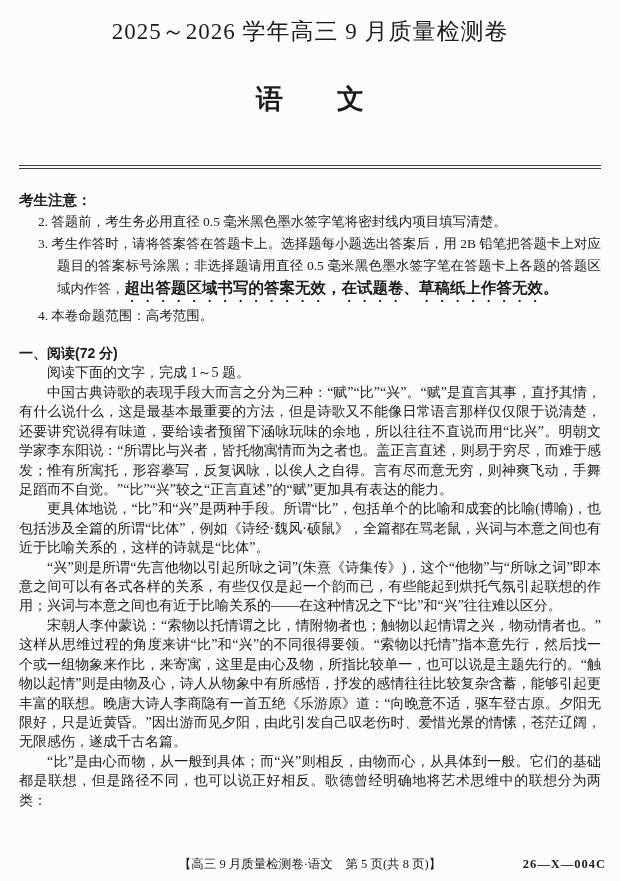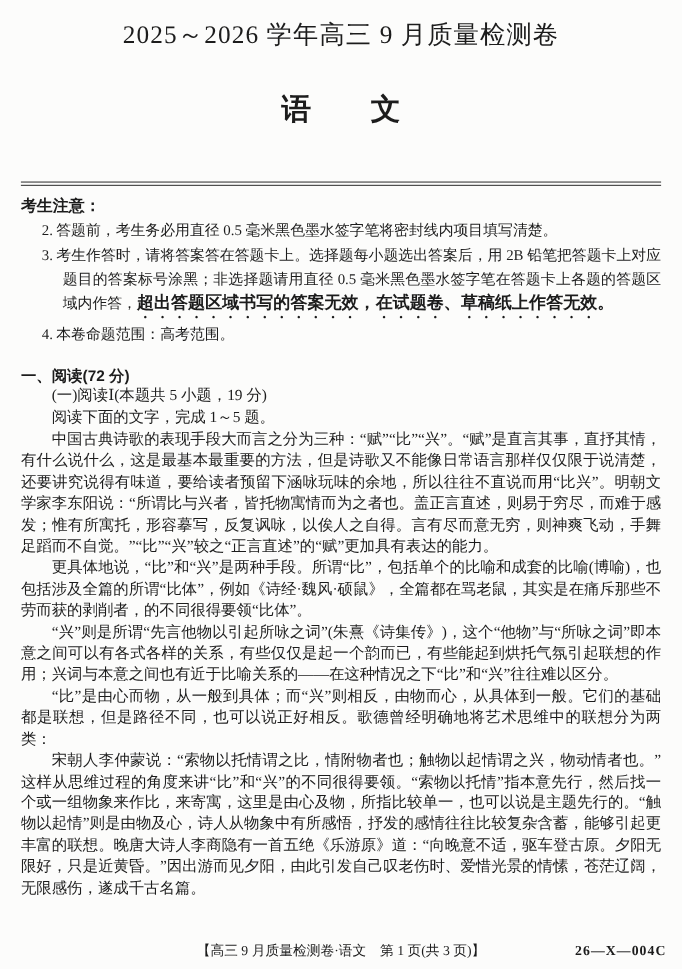--- a/index.html
+++ b/index.html
@@ -31,21 +31,21 @@
     font-family:"Liberation Sans","DejaVu Sans",sans-serif;
     white-space:pre;
   }
   .head-rule{
     margin-top:48px;
     border:none;
     border-top:4px double #3c3c3c;
     height:0;
   }
   .notice-heading{
-    margin-top:8px;
+    margin-top:20px;
     font-size:14.5px;
     font-weight:bold;
     font-family:"Liberation Sans","DejaVu Sans",sans-serif;
     line-height:22px;
   }
   .notice-item{
     font-size:13.5px;
     line-height:22px;
     padding-left:38px;
     text-indent:-19px;
@@ -129,29 +129,28 @@
     </div>
     <div class="notice-item">
       <span class="num">3.</span><span>考生作答时，请将答案答在答题卡上。选择题每小题选出答案后，用 2B 铅笔把答题卡上对应题目的答案标号涂黑；非选择题请用直径 0.5 毫米黑色墨水签字笔在答题卡上各题的答题区域内作答，</span><span class="em-dots">超出答题区域书写的答案无效，在试题卷、草稿纸上作答无效。</span>
     </div>
     <div class="notice-item">
       <span class="num">4.</span><span>本卷命题范围：高考范围。</span>
     </div>
   </div>
 
   <div class="section-heading">一、阅读(72 分)</div>
-  <div class="subsection-heading">(一)阅读Ⅰ(本题共 5 小题，19 分)</div>
   <div class="instruction">阅读下面的文字，完成 1～5 题。</div>
 
   <div class="passage">
     <p>中国古典诗歌的表现手段大而言之分为三种：“赋”“比”“兴”。“赋”是直言其事，直抒其情，有什么说什么，这是最基本最重要的方法，但是诗歌又不能像日常语言那样仅仅限于说清楚，还要讲究说得有味道，要给读者预留下涵咏玩味的余地，所以往往不直说而用“比兴”。明朝文学家李东阳说：“所谓比与兴者，皆托物寓情而为之者也。盖正言直述，则易于穷尽，而难于感发；惟有所寓托，形容摹写，反复讽咏，以俟人之自得。言有尽而意无穷，则神爽飞动，手舞足蹈而不自觉。”“比”“兴”较之“正言直述”的“赋”更加具有表达的能力。</p>
-    <p>更具体地说，“比”和“兴”是两种手段。所谓“比”，包括单个的比喻和成套的比喻(博喻)，也包括涉及全篇的所谓“比体”，例如《诗经·魏风·硕鼠》，全篇都在骂老鼠，其实是在痛斥那些不劳而获的剥削者，的不同很得要领“比体”。</p>
+    <p>更具体地说，“比”和“兴”是两种手段。所谓“比”，包括单个的比喻和成套的比喻(博喻)，也包括涉及全篇的所谓“比体”，例如《诗经·魏风·硕鼠》，全篇都在骂老鼠，兴词与本意之间也有近于比喻关系的，这样的诗就是“比体”。</p>
     <p>“兴”则是所谓“先言他物以引起所咏之词”(朱熹《诗集传》)，这个“他物”与“所咏之词”即本意之间可以有各式各样的关系，有些仅仅是起一个韵而已，有些能起到烘托气氛引起联想的作用；兴词与本意之间也有近于比喻关系的——在这种情况之下“比”和“兴”往往难以区分。</p>
+    <p>宋朝人李仲蒙说：“索物以托情谓之比，情附物者也；触物以起情谓之兴，物动情者也。”这样从思维过程的角度来讲“比”和“兴”的不同很得要领。“索物以托情”指本意先行，然后找一个或一组物象来作比，来寄寓，这里是由心及物，所指比较单一，也可以说是主题先行的。“触物以起情”则是由物及心，诗人从物象中有所感悟，抒发的感情往往比较复杂含蓄，能够引起更丰富的联想。晚唐大诗人李商隐有一首五绝《乐游原》道：“向晚意不适，驱车登古原。夕阳无限好，只是近黄昏。”因出游而见夕阳，由此引发自己叹老伤时、爱惜光景的情愫，苍茫辽阔，无限感伤，遂成千古名篇。</p>
     <p>“比”是由心而物，从一般到具体；而“兴”则相反，由物而心，从具体到一般。它们的基础都是联想，但是路径不同，也可以说正好相反。歌德曾经明确地将艺术思维中的联想分为两类：</p>
-    <p>宋朝人李仲蒙说：“索物以托情谓之比，情附物者也；触物以起情谓之兴，物动情者也。”这样从思维过程的角度来讲“比”和“兴”的不同很得要领。“索物以托情”指本意先行，然后找一个或一组物象来作比，来寄寓，这里是由心及物，所指比较单一，也可以说是主题先行的。“触物以起情”则是由物及心，诗人从物象中有所感悟，抒发的感情往往比较复杂含蓄，能够引起更丰富的联想。晚唐大诗人李商隐有一首五绝《乐游原》道：“向晚意不适，驱车登古原。夕阳无限好，只是近黄昏。”因出游而见夕阳，由此引发自己叹老伤时、爱惜光景的情愫，苍茫辽阔，无限感伤，遂成千古名篇。</p>
   </div>
 
   <div class="page-footer">
-    <span>【高三 9 月质量检测卷·</span><span class="bold-part">语文</span><span>　第 1 页(共 3 页)】</span>
+    <span>【高三 9 月质量检测卷·</span><span class="bold-part">语文</span><span>　第 5 页(共 8 页)】</span>
     <span class="paper-code">26—X—004C</span>
   </div>
 
 </div>
 
 </body></html>

